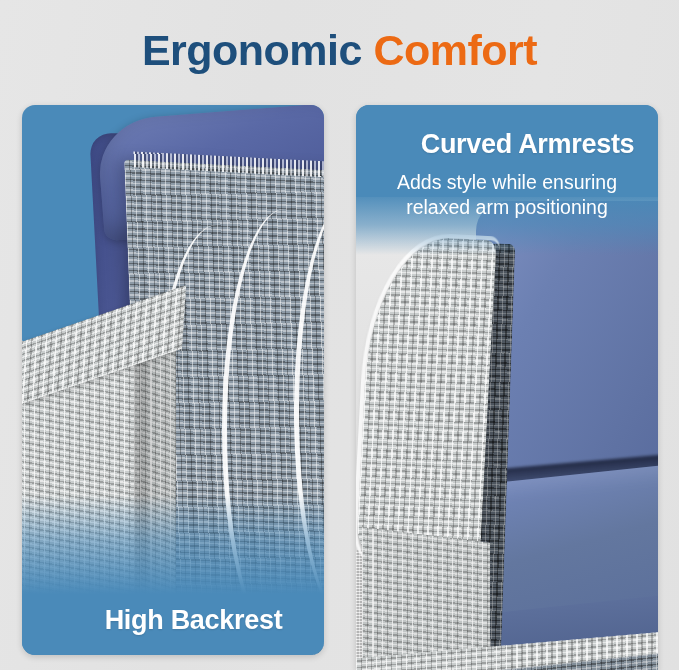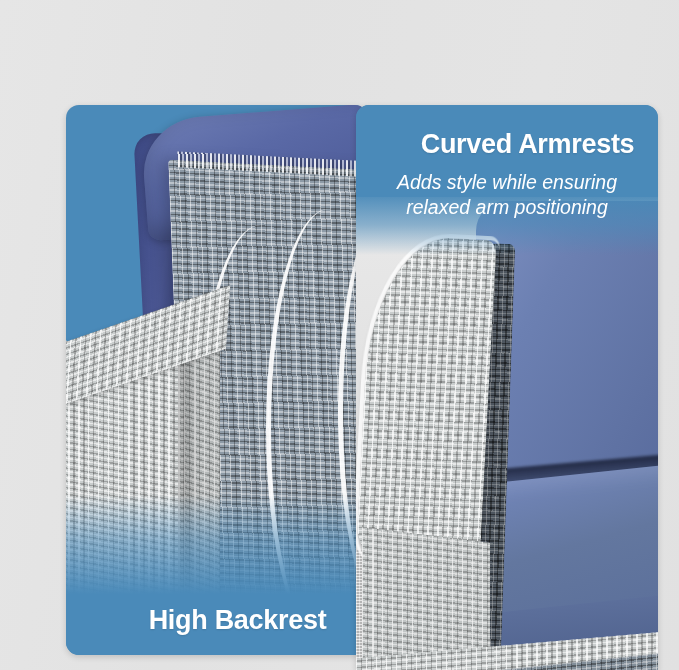--- a/index.html
+++ b/index.html
@@ -37,21 +37,21 @@
   .title-accent  { color: #ec6a14; }
 
   
   .panel {
     position: absolute;
     background: #4a8ab9;
     border-radius: 13px;
     overflow: hidden;
     box-shadow: 0 2px 6px rgba(0,0,0,0.16);
   }
-  #panel-left  { left: 22px;  top: 105px; width: 302px; height: 550px; margin-left: 44px; }
+  #panel-left  { left: 22px;  top: 105px; width: 302px; height: 550px; }
   #panel-right { left: 356px; top: 105px; width: 302px; height: 565px;
                  border-bottom-left-radius: 0; border-bottom-right-radius: 0; }
 
   .panel-caption {
     position: absolute;
     left: 0;
     width: 100%;
     text-align: center;
     color: #ffffff;
     z-index: 9;
@@ -67,21 +67,20 @@
     line-height: 34px;
     text-shadow: 0 1px 2px rgba(0,0,0,0.12);
     padding-left: 41px;
   }
   .caption-sub {
     font-size: 19.5px;
     font-weight: normal;
     line-height: 25px;
     margin-top: 9px;
     padding: 0 8px;
-    font-style: italic;
   }
 
   
   .photo {
     position: absolute;
     inset: 0;
     overflow: hidden;
   }
 
   
@@ -287,20 +286,23 @@
   #r-top-fade {
     position: absolute; left: 0; top: 0; width: 100%; height: 150px;
     background: linear-gradient(180deg, #4a8ab9 0%, #4a8ab9 58%, rgba(74,138,185,0.6) 80%, rgba(74,138,185,0) 100%);
   }
 </style>
 </head>
 <body>
 
 <div id="stage">
 
+  <div class="title-bar">
+    <span class="title-word title-primary">Ergonomic</span><span class="title-word title-primary">&nbsp;</span><span class="title-word title-accent">Comfort</span>
+  </div>
 
   <div class="panel" id="panel-left">
 
     <div class="photo">
       <div id="l-wall"></div>
       <div id="l-floor"></div>
 
       <div id="l-cushion-side"></div>
       <div id="l-cushion"></div>
 

